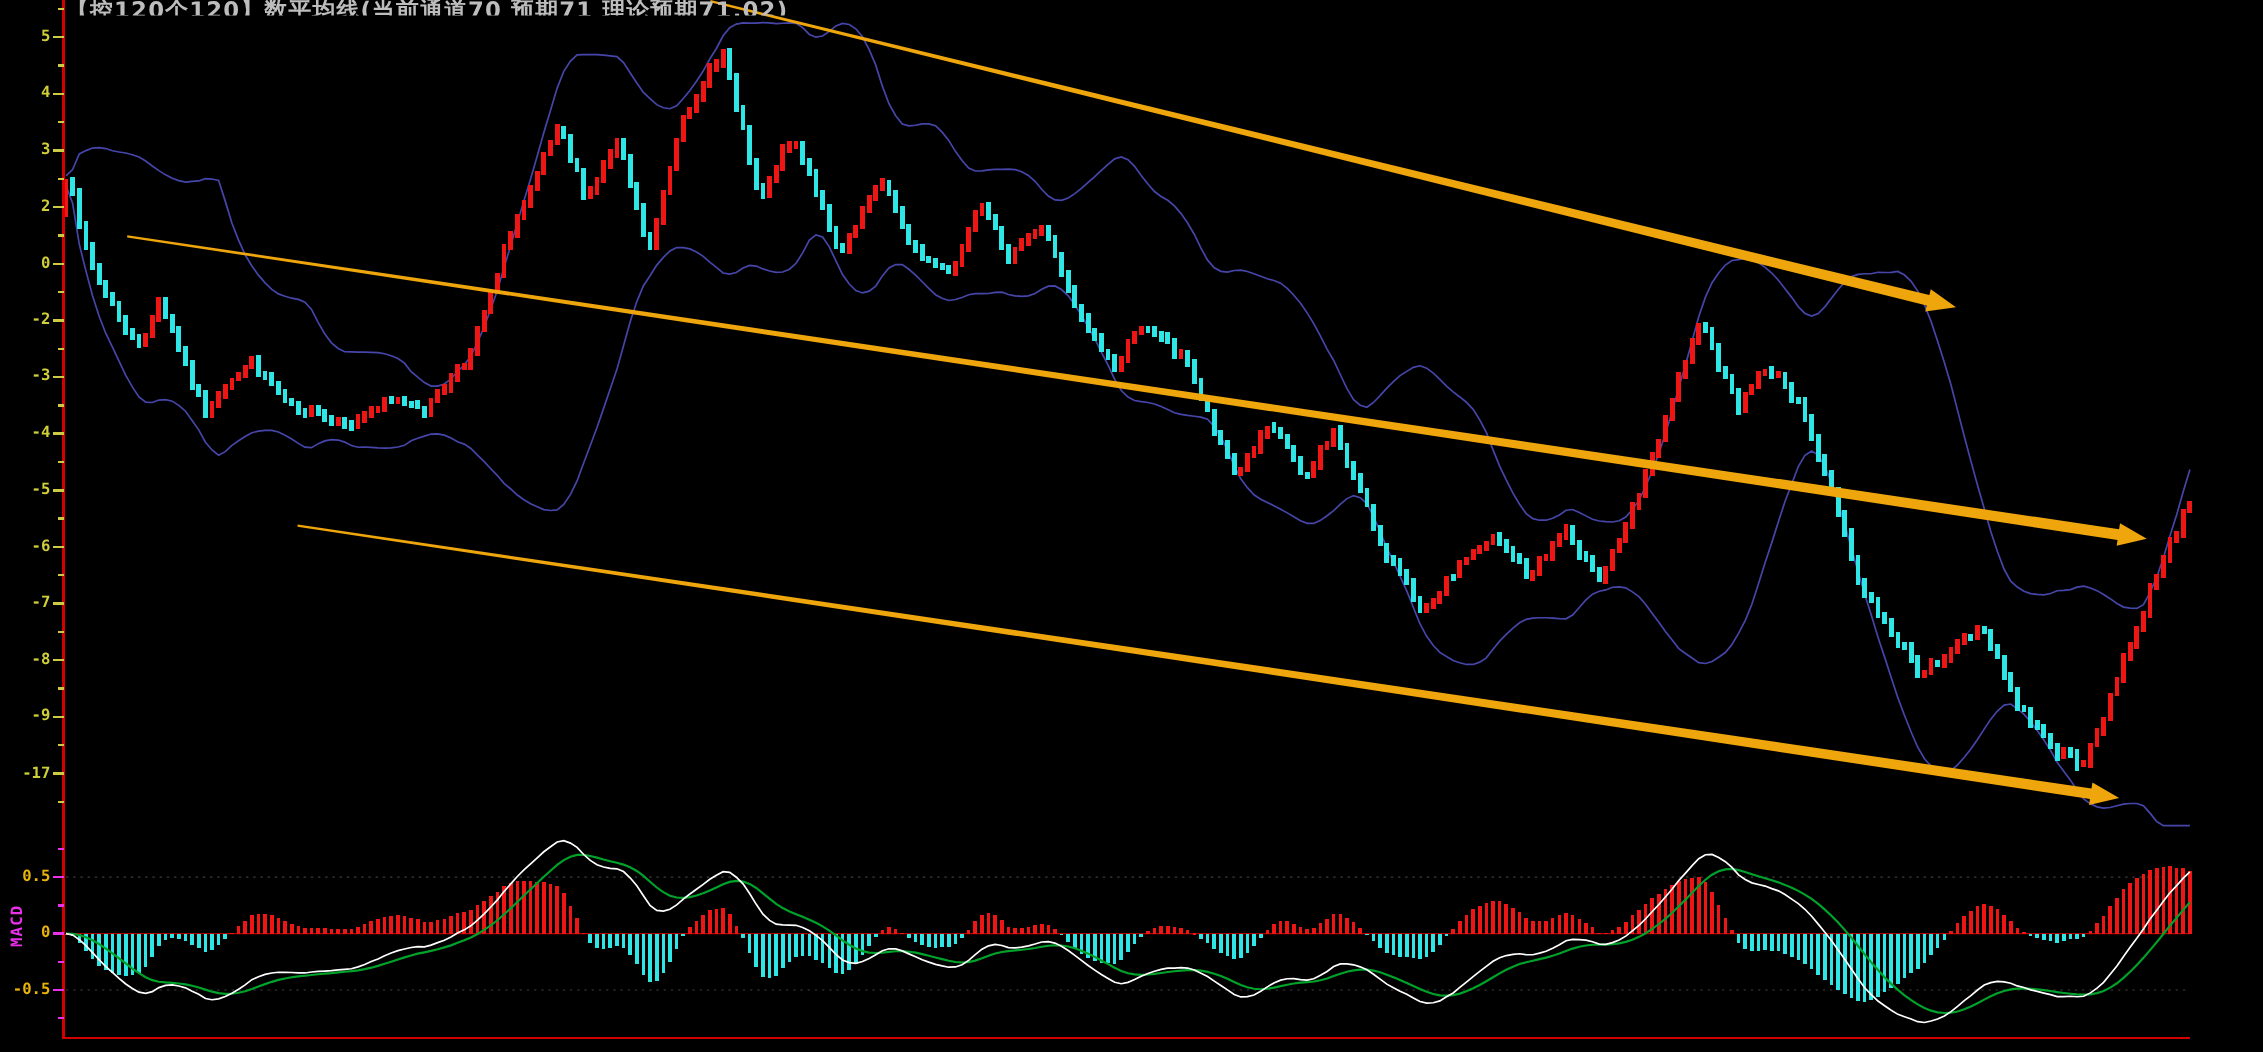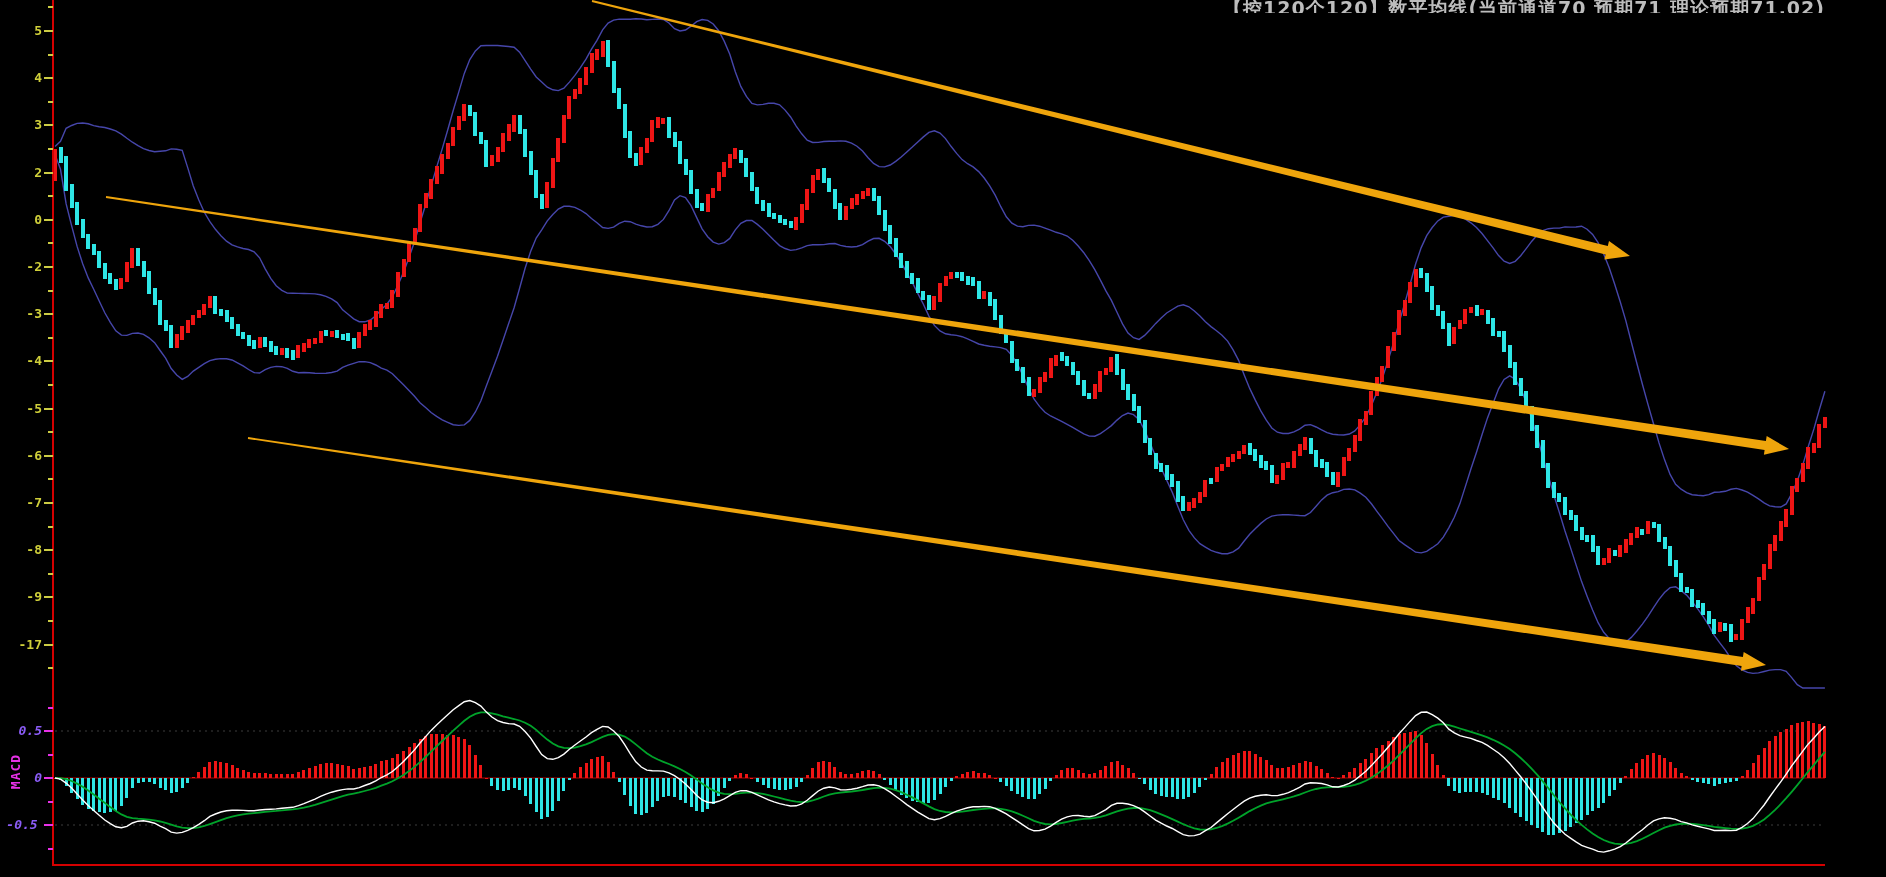--- a/index.html
+++ b/index.html
@@ -1,22 +1,22 @@
 <!DOCTYPE html>
 <html><head>
 <meta charset="utf-8">
 <style>
   html,body{margin:0;padding:0;background:#000;}
   #screen{position:relative;width:1886px;height:877px;background:#000;overflow:hidden;
           font-family:"DejaVu Sans Mono","Liberation Mono",monospace;}
   #chart-svg{position:absolute;left:0;top:0;}
   .ylab{position:absolute;left:2px;width:40px;text-align:right;font-size:13px;font-weight:bold;
         color:#cfcf3a;line-height:14px;letter-spacing:0px;}
-  .mlab{color:#8b5cf6;font-style:italic;}
-  #title-clip{position:absolute;left:55px;top:0;width:1770px;height:13px;overflow:hidden;text-align:right;}
+  .mlab{color:#eab308;}
+  #title-clip{position:absolute;left:55px;top:0;width:1770px;height:13px;overflow:hidden;text-align:left;}
   #title-clip span{display:inline-block;margin-top:-10px;font-family:"DejaVu Sans","Liberation Sans",sans-serif;
         font-size:19px;font-weight:bold;color:#bdbdbd;letter-spacing:1px;white-space:nowrap;}
   #macd-vlabel{position:absolute;left:-11px;top:764px;width:52px;text-align:center;
         transform:rotate(-90deg);font-size:13px;font-weight:bold;color:#e831e8;letter-spacing:1px;}
 </style>
 </head>
 <body>
 
 <div id="screen">
   <svg id="chart-svg" width="1886" height="877">
@@ -740,17 +740,17 @@
       <span class="ylab" style="top: 307.2px;">-3</span>
       <span class="ylab" style="top: 354.4px;">-4</span>
       <span class="ylab" style="top: 401.6px;">-5</span>
       <span class="ylab" style="top: 448.8px;">-6</span>
       <span class="ylab" style="top: 496px;">-7</span>
       <span class="ylab" style="top: 543.2px;">-8</span>
       <span class="ylab" style="top: 590.4px;">-9</span>
       <span class="ylab" style="top: 637.6px;">-17</span>
       <span class="ylab mlab" style="top: 724px;">0.5</span>
       <span class="ylab mlab" style="top: 771px;">0</span>
-      <span class="ylab mlab" style="top: 818px; text-align: center;">-0.5</span>
+      <span class="ylab mlab" style="top: 818px;">-0.5</span>
     </div>
 
   <div id="macd-vlabel">MACD</div>
 </div>
 
 </body></html>

